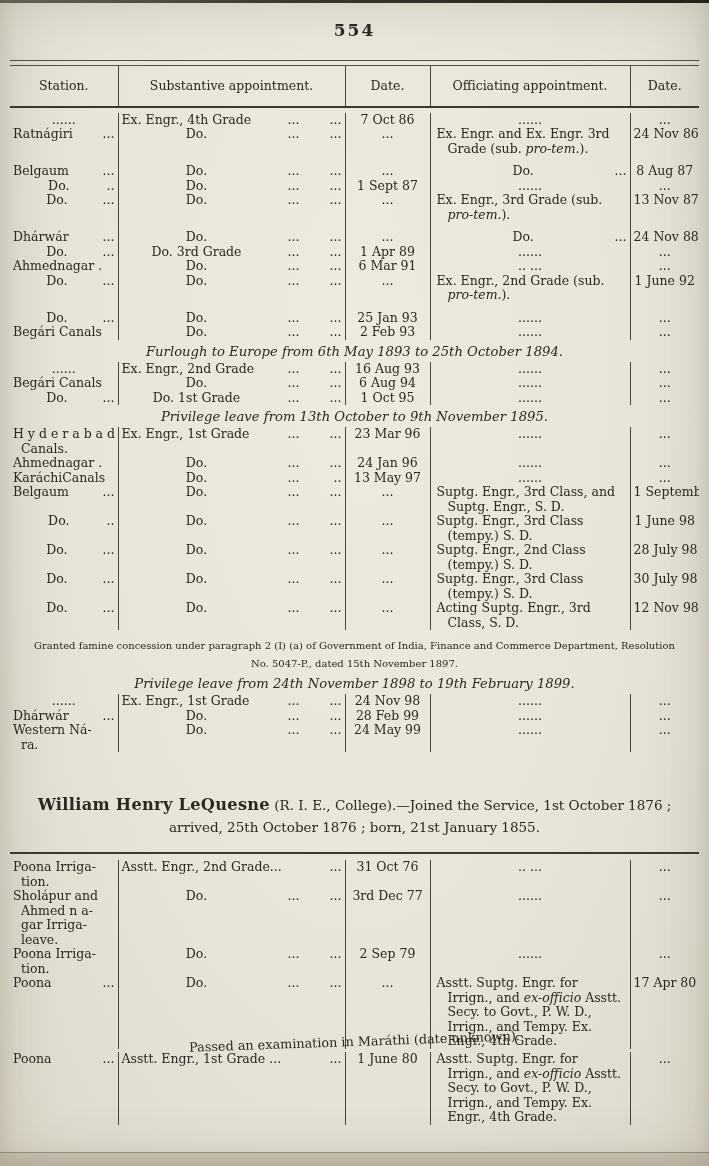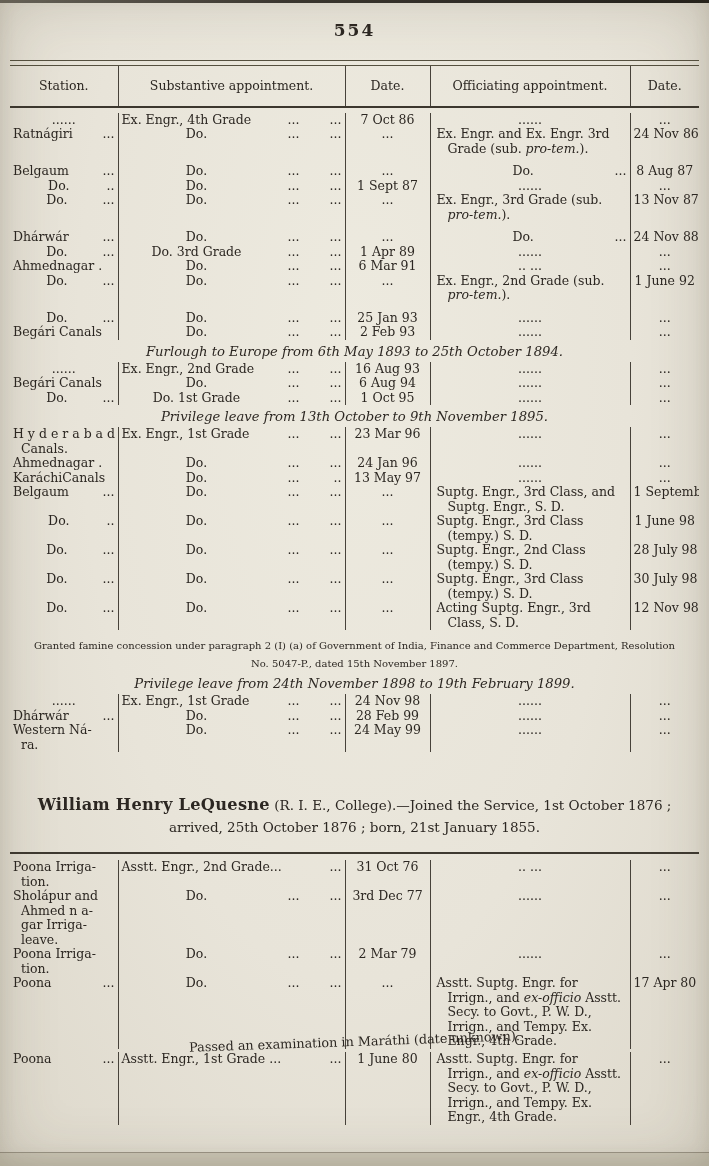--- a/index.html
+++ b/index.html
@@ -722,21 +722,21 @@
   tion.</span>
               </div>
             </td>
             <td class="su">
               <div class="cellrow">
                 <span class="sut ctr">Do.</span>
                 <span class="l1">...</span>
                 <span class="l2">...</span>
               </div>
             </td>
-            <td class="d1">2 Mar 79</td>
+            <td class="d1">2 Sep 79</td>
             <td class="off">
               <div class="cellrow">
                 <span class="offc">......</span>
               </div>
             </td>
             <td class="d2">...</td>
           </tr>
           <tr>
             <td class="st">
               <div class="cellrow">

